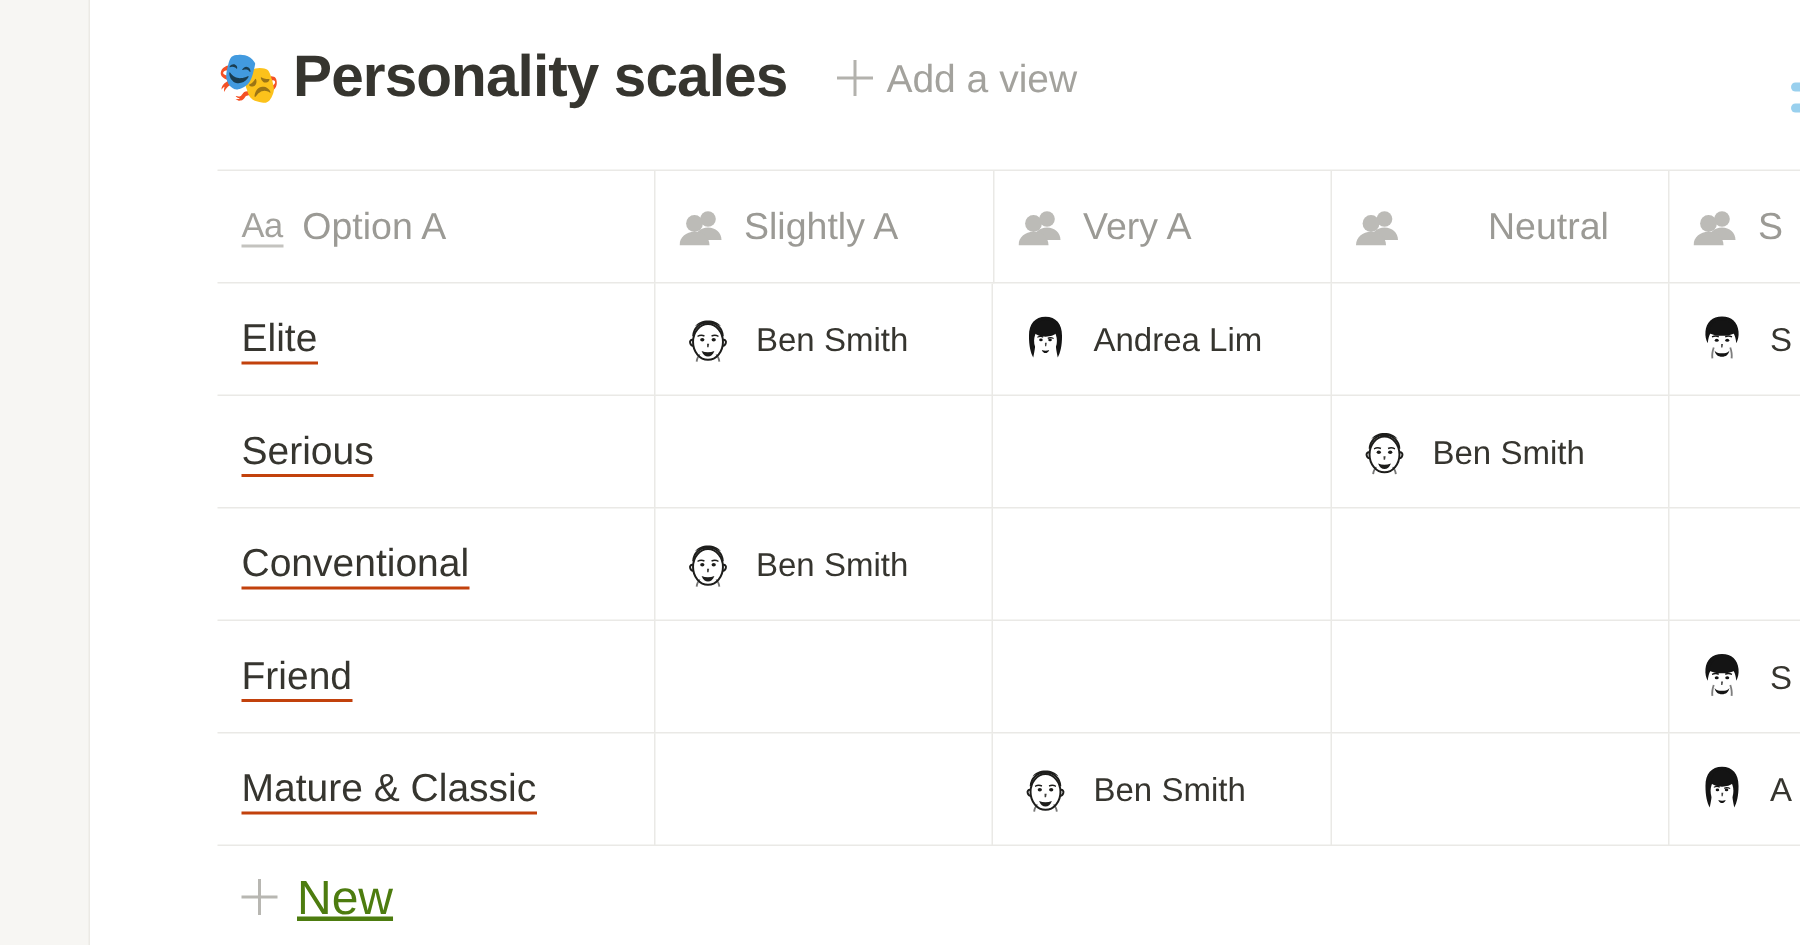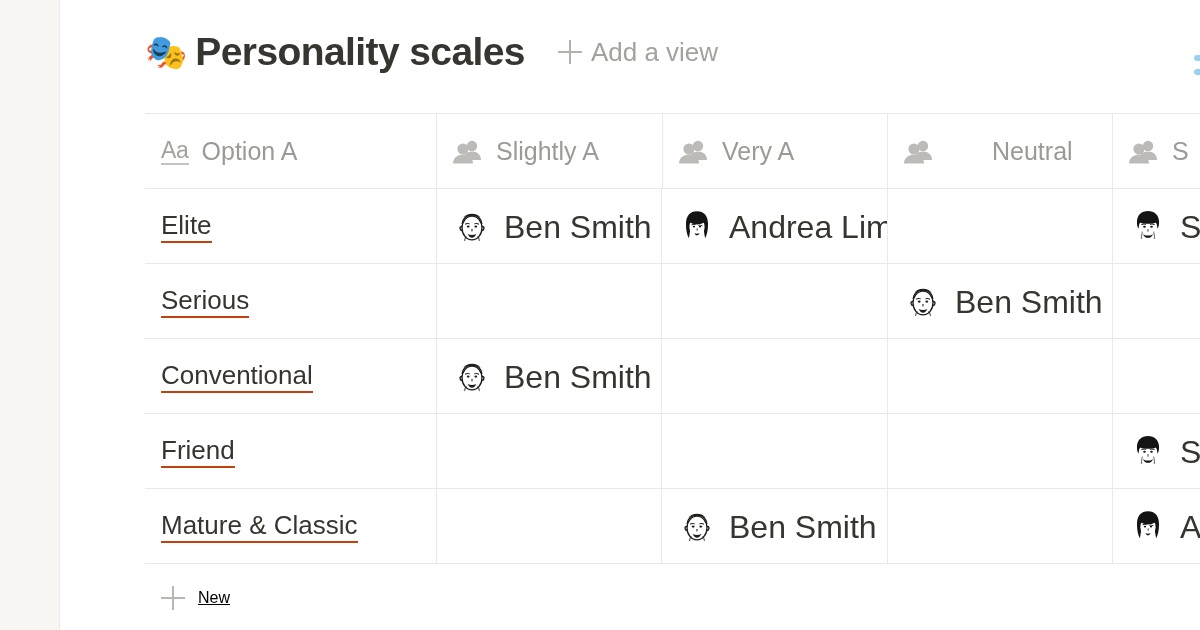--- a/index.html
+++ b/index.html
@@ -195,21 +195,21 @@
     width: 38px; height: 38px;
     border-radius: 50%;
     flex: none;
     margin-right: 13px;
     overflow: hidden;
     background: #ffffff;
   }
   .avatar svg { display: block; width: 38px; height: 38px; }
 
   .person-name {
-    font-size: 32px;
+    font-size: 22px;
     color: #36352f;
     line-height: 1;
   }
 
   
   .new-row {
     display: flex;
     align-items: center;
     height: 68px;
     padding-left: 16px;
@@ -223,21 +223,21 @@
   }
   .new-row .plus::before,
   .new-row .plus::after {
     content: "";
     position: absolute;
     background: #b8b7b2;
   }
   .new-row .plus::before { left: 0; top: 11px; width: 24px; height: 2px; }
   .new-row .plus::after { left: 11px; top: 0; width: 2px; height: 24px; }
 
-  .new-label { font-size: 16px; color: #000000; line-height: 1; text-decoration: underline; }
+  .new-label { font-size: 32px; color: #4d7c0f; line-height: 1; text-decoration: underline; }
 </style>
 </head>
 <body>
 
 <div class="sidebar-rail"></div>
 
 <div class="content">
 
   <div class="title-row">
     <span class="title-emoji">🎭</span>

